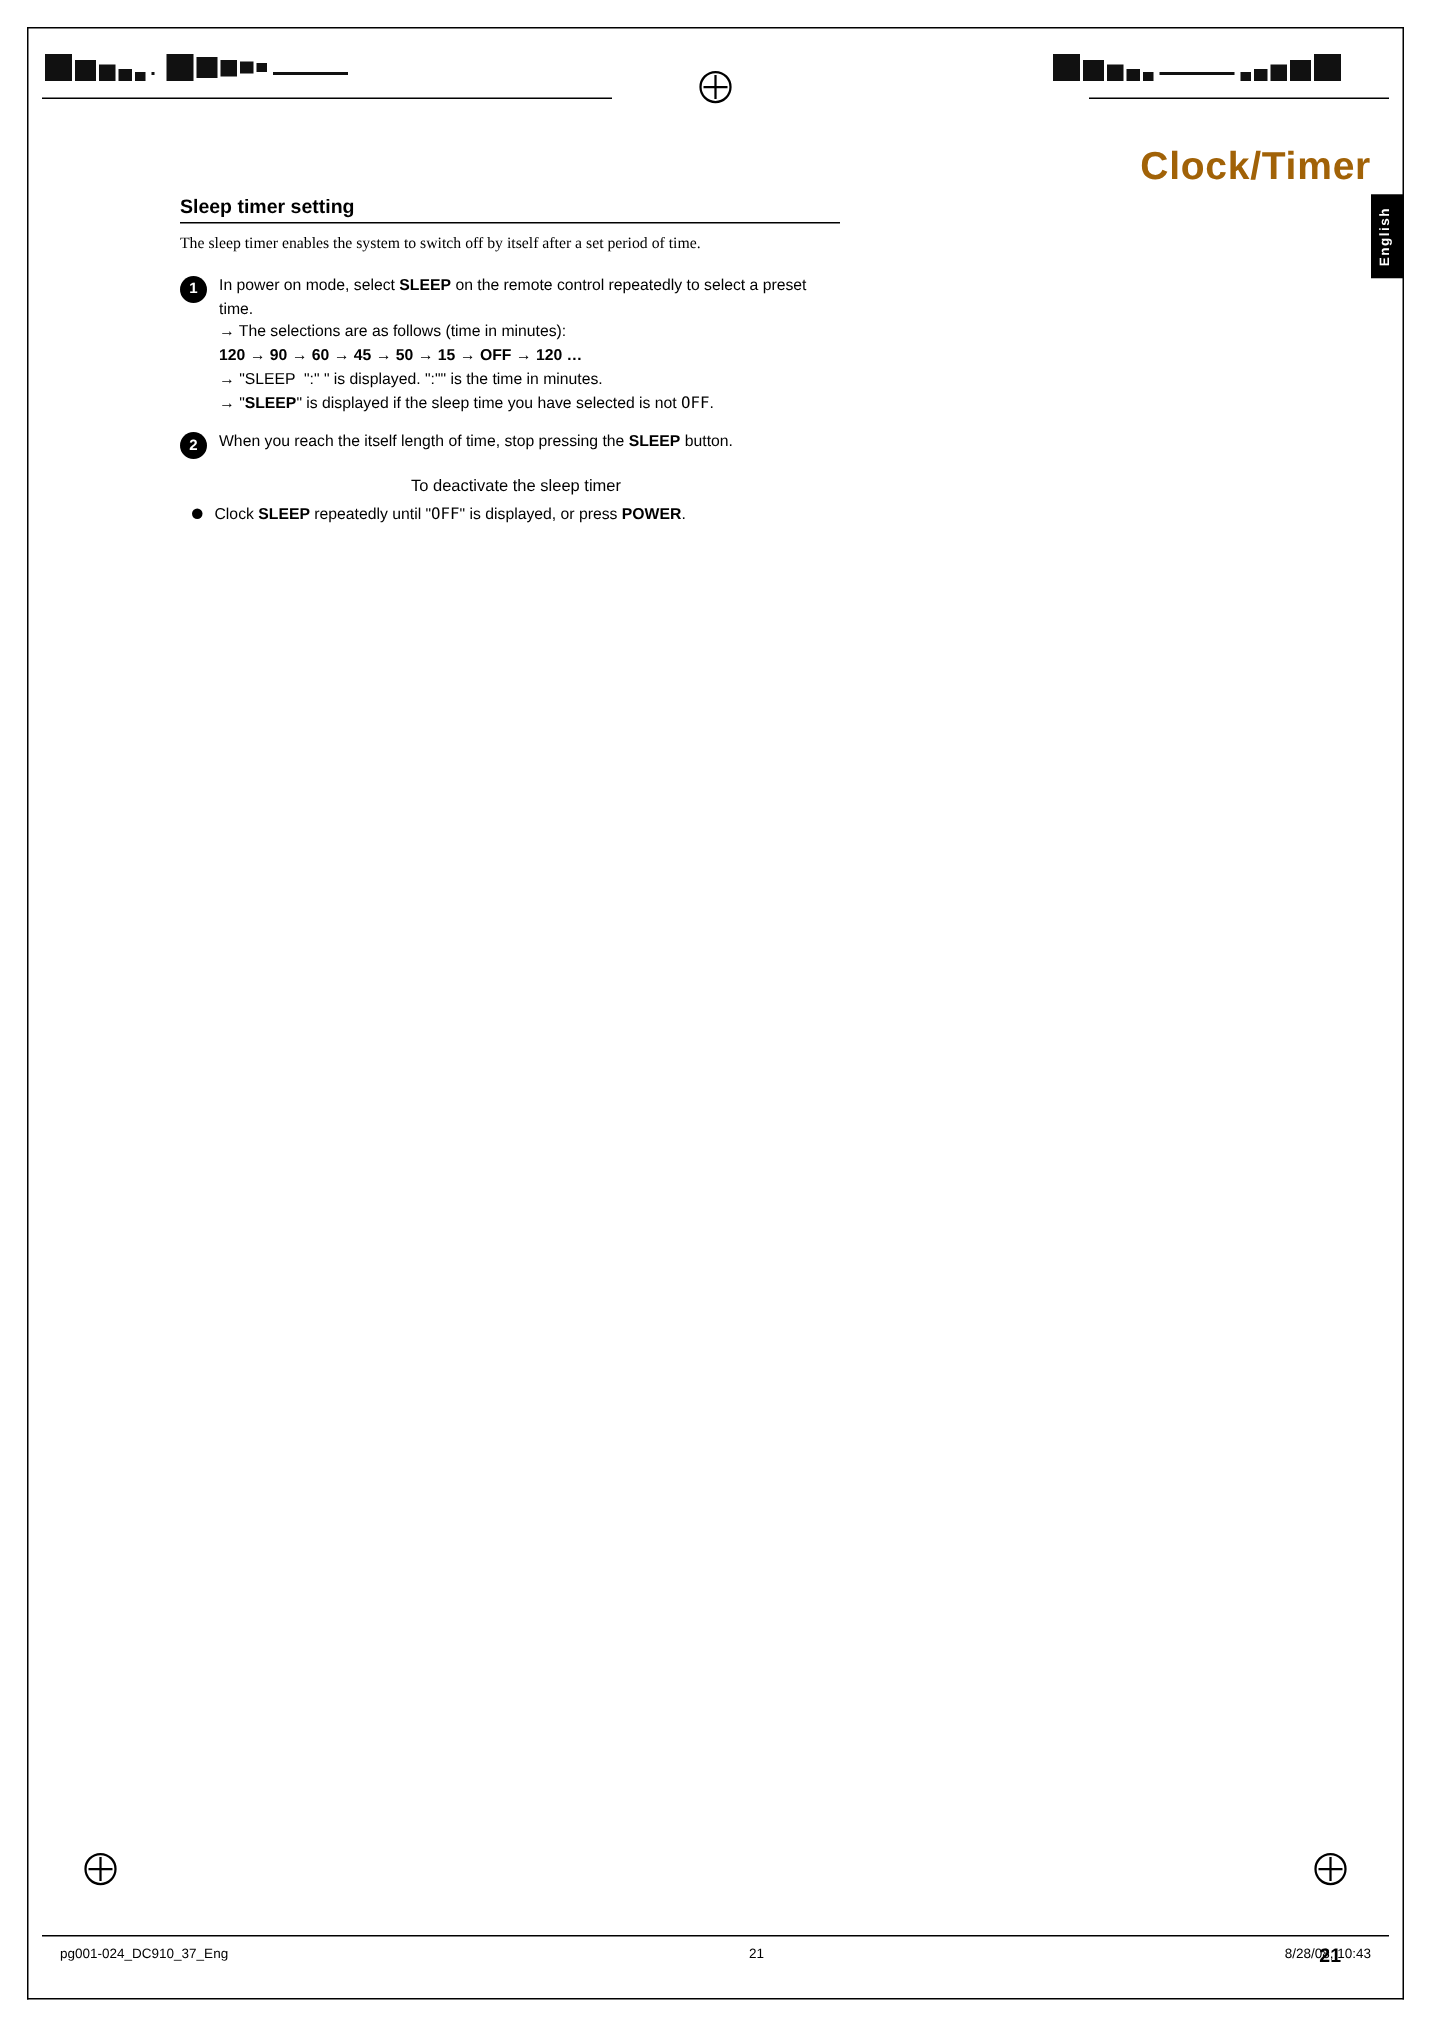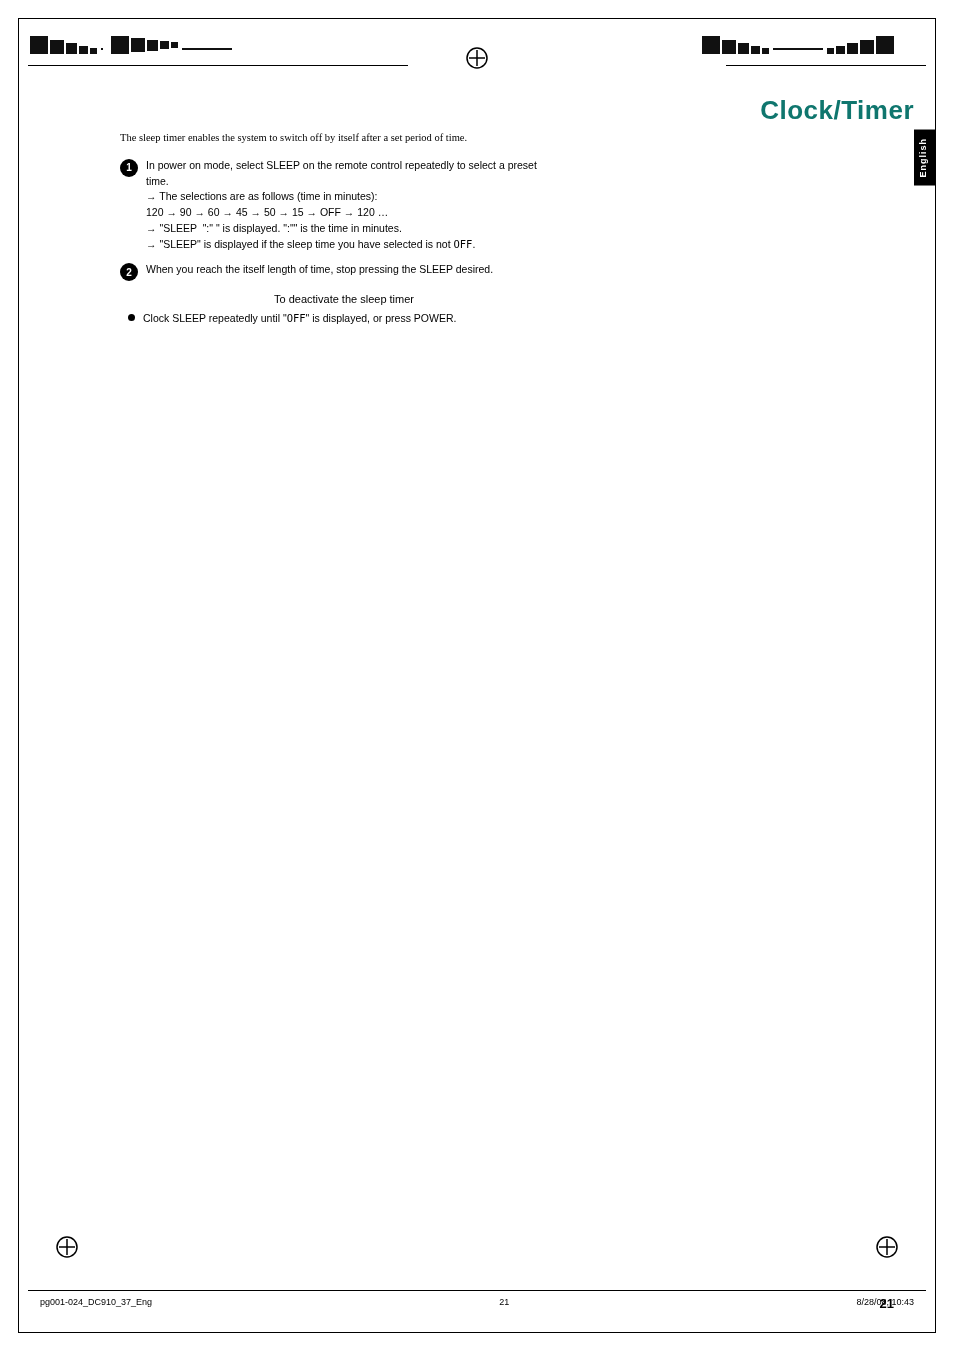--- a/index.html
+++ b/index.html
@@ -49,21 +49,21 @@
       background: #000;
     }
 
     
     .page-title {
       position: absolute;
       top: 95px;
       right: 40px;
       font-size: 26px;
       font-weight: bold;
-      color: #0f766e;
+      color: #a16207;
       letter-spacing: 0.5px;
     }
 
     
     .english-tab {
       position: absolute;
       top: 130px;
       right: 18px;
       width: 22px;
       background: #000;
@@ -123,21 +123,21 @@
       flex-shrink: 0;
       margin-top: 1px;
     }
 
     .step-content {
       flex: 1;
       font-size: 10.5px;
       line-height: 1.5;
     }
 
-    .bold { font-weight: normal; }
+    .bold { font-weight: bold; }
 
     
     .sub-section {
       margin-left: 8px;
       margin-top: 12px;
     }
 
     .sub-section-title {
       font-size: 11px;
       font-weight: normal;
@@ -315,20 +315,21 @@
 
 <div class="header-rule-left"></div>
 <div class="header-rule-right"></div>
 
 <div class="page-title">Clock/Timer</div>
 
 <div class="english-tab">English</div>
 
 <div class="main-content">
 
+  <div class="section-title">Sleep timer setting</div>
 
   <div class="section-intro">The sleep timer enables the system to switch off by itself after a set period of time.</div>
 
   <div class="step">
     <div class="step-number">1</div>
     <div class="step-content">
       <span>In power on mode, select </span><span class="bold">SLEEP</span><span> on the remote control repeatedly to select a preset time.</span>
       <br>
       <span>→ The selections are as follows (time in minutes):</span>
       <br>
@@ -336,21 +337,21 @@
       <br>
       <span>→ "SLEEP &nbsp;":"&nbsp;" is displayed. ":"" is the time in minutes.</span>
       <br>
       <span>→ "<span class="bold">SLEEP</span>" is displayed if the sleep time you have selected is not <span style="font-family:monospace;">OFF</span>.</span>
     </div>
   </div>
 
   <div class="step">
     <div class="step-number">2</div>
     <div class="step-content">
-      <span>When you reach the itself length of time, stop pressing the </span><span class="bold">SLEEP</span><span> desired.</span>
+      <span>When you reach the itself length of time, stop pressing the </span><span class="bold">SLEEP</span><span> button.</span>
     </div>
   </div>
 
   <div class="sub-section">
     <div class="sub-section-title">To deactivate the sleep timer</div>
     <div class="bullet-item">
       <div class="bullet-dot"></div>
       <div class="bullet-content">
         <span>Clock </span><span class="bold">SLEEP</span><span> repeatedly until "</span><span style="font-family:monospace;">OFF</span><span>" is displayed, or press </span><span class="bold">POWER</span><span>.</span>
       </div>

